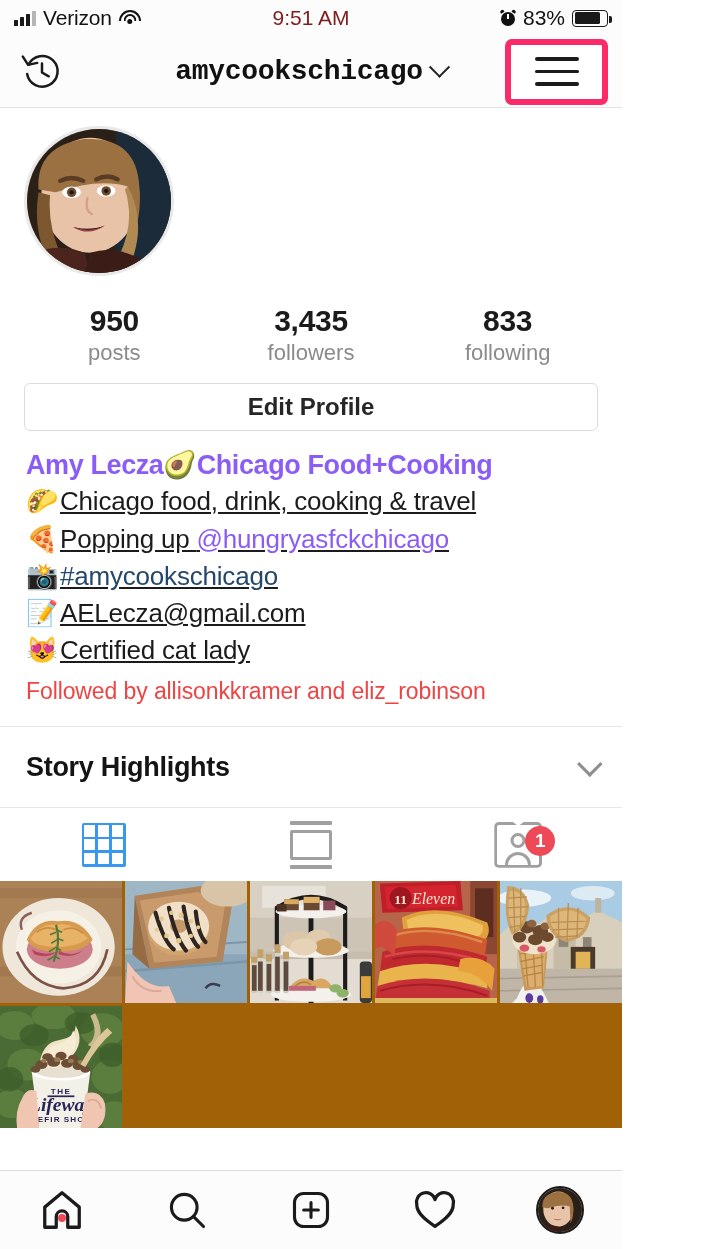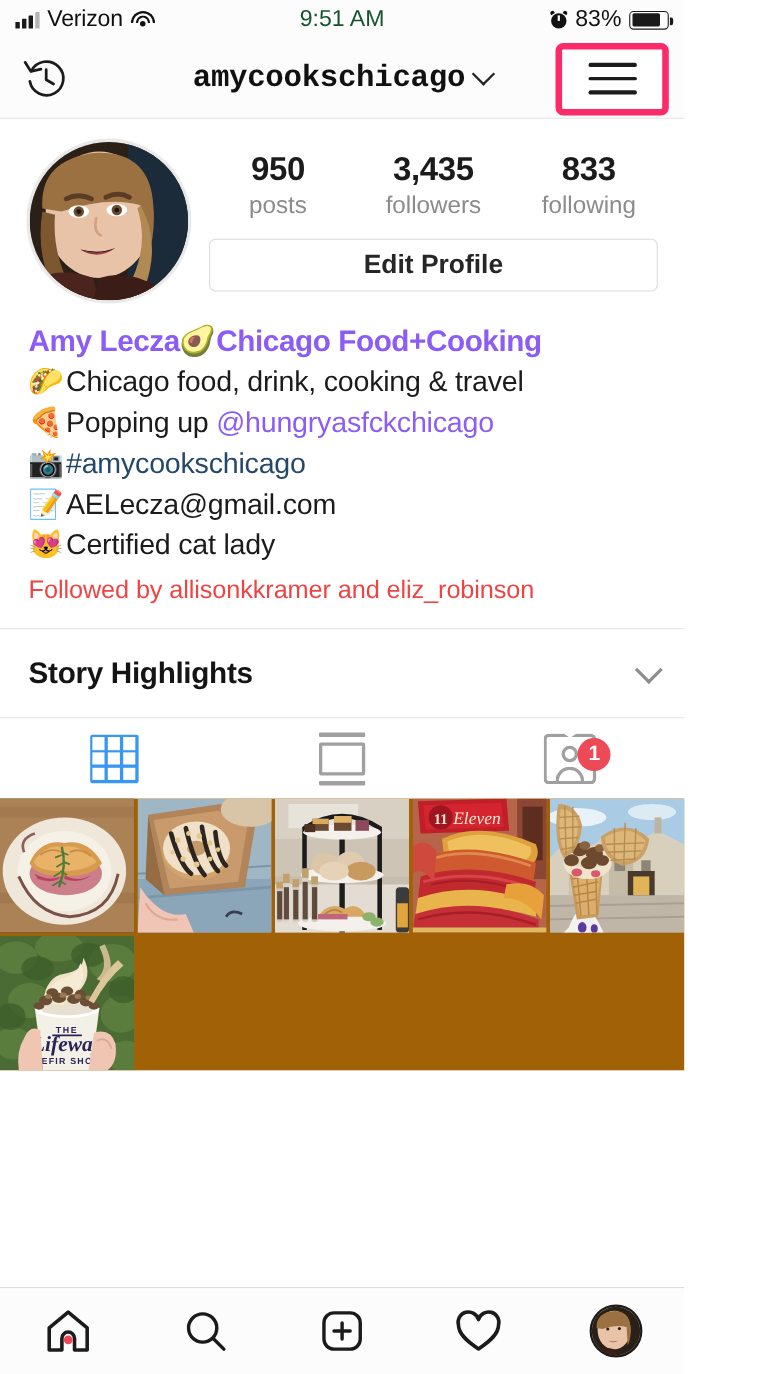--- a/index.html
+++ b/index.html
@@ -22,21 +22,21 @@
   .bars i:nth-child(1){height:6px;} .bars i:nth-child(2){height:9px;}
   .bars i:nth-child(3){height:12px;} .bars i:nth-child(4){height:15px; background:#b6b6b6;}
   .carrier { font-size:21px; color:#111; letter-spacing:-.2px; }
   .wifi { width:22px; height:16px; position:relative; }
   .wifi span { position:absolute; left:50%; transform:translateX(-50%); border:2.2px solid #111;
                border-bottom:none; border-radius:50% 50% 0 0 / 100% 100% 0 0; }
   .wifi span:nth-child(1){ width:22px; height:11px; top:0; }
   .wifi span:nth-child(2){ width:13px; height:7px; top:4px; }
   .wifi span:nth-child(3){ width:5.5px; height:5.5px; top:8.5px; border-radius:50%;
                             border:none; background:#111; }
-  .sb-time { position:absolute; left:0; right:0; text-align:center; font-size:21px; color:#14532d; font-weight:400; }
+  .sb-time { position:absolute; left:0; right:0; text-align:center; font-size:21px; color:#7f1d1d; font-weight:400; }
   .sb-right { margin-left:auto; display:flex; align-items:center; gap:7px; }
   .alarm { width:16px; height:16px; position:relative; }
   .alarm .face { width:14px; height:14px; border-radius:50%; background:#111; position:absolute; bottom:0; left:1px; }
   .alarm .hand { position:absolute; width:1.6px; height:5px; background:#fff; left:7.2px; top:4px; }
   .alarm .ear { position:absolute; width:4px; height:3px; background:#111; top:0; border-radius:2px 2px 0 0; }
   .alarm .ear.l { left:0; transform:rotate(-32deg);} .alarm .ear.r { right:0; transform:rotate(32deg);}
   .batt-pct { font-size:21px; color:#111; }
   .battery { width:36px; height:17px; border:1.8px solid #1a1a1a; border-radius:4px; position:relative; padding:1.6px; }
   .battery .fill { height:100%; background:#1a1a1a; border-radius:1.5px; }
   .battery:after { content:""; position:absolute; right:-4.5px; top:5px; width:2.5px; height:7px;
@@ -52,42 +52,42 @@
                gap:9px; pointer-events:none; }
   .nav-title .uname { font-size:28px; font-weight:700; color:#111; letter-spacing:-.3px; }
   .chev { width:15px; height:15px; border-right:2.6px solid #222; border-bottom:2.6px solid #222;
           transform:rotate(45deg) translate(-3px,-3px); }
   .menu-hl { margin-left:auto; width:103px; height:66px; border:6px solid #fb2b69; border-radius:7px;
              display:flex; align-items:center; justify-content:center; background:#fff; cursor:pointer; z-index:3; }
   .burger { width:44px; display:flex; flex-direction:column; gap:9px; }
   .burger i { height:3.4px; background:#1b1b1b; border-radius:2px; display:block; }
 
   
-  .prof { display:flex; padding:18px 16px 0 16px; }
+  .prof { display:flex; padding:18px 16px 0 16px;flex-direction:column; }
   .avatar-wrap { width:166px; flex:0 0 166px; display:flex; justify-content:center; }
   .avatar {
     width:150px; height:150px; border-radius:50%; border:3px solid #e9e9e9;
     overflow:hidden; position:relative; background:#cbb9a8;
   }
   .avatar svg { width:100%; height:100%; display:block; }
   .prof-right { flex:1; padding-top:12px; }
   .stats { display:flex; }
   .stat { flex:1; text-align:center; cursor:pointer; }
   .stat .num { font-size:30px; font-weight:700; color:#1b1b1b; line-height:1.15; letter-spacing:-.3px; }
   .stat .lab { font-size:22px; color:#8b8b8b; line-height:1.25; }
   .edit-btn {
     margin:17px 8px 0 8px; height:48px; border:1px solid #dcdcdc; border-radius:6px;
     display:flex; align-items:center; justify-content:center; background:#fff; cursor:pointer;
   }
   .edit-btn span { font-size:24px; font-weight:700; color:#262626; }
 
   
   .bio { padding:16px 26px 0 26px; }
   .bio .name { font-size:27px; font-weight:700; color:#8b5cf6; letter-spacing:-.4px; line-height:1.35; }
-  .bio .row { font-size:26px; color:#1b1b1b; line-height:1.43; letter-spacing:-.2px; white-space:nowrap; }
+  .bio .row { font-size:26px; color:#1b1b1b; line-height:1.43; letter-spacing:-.2px; white-space:nowrap;text-decoration:underline; }
   .bio .row .em { display:inline-block; width:34px; }
   .bio .lk { color:#24486b; }
   .followed { font-size:23px; color:#ef4444; padding-top:9px; letter-spacing:-.1px; }
 
   .divider { height:1px; background:#e6e6e6; margin-top:21px; }
 
   
   .highlights { height:80px; display:flex; align-items:center; padding:0 26px; cursor:pointer; }
   .highlights .hl-title { font-size:27px; font-weight:700; color:#141414; letter-spacing:-.3px; }
   .hl-chev { margin-left:auto; width:18px; height:18px; border-right:3px solid #8e8e8e;

